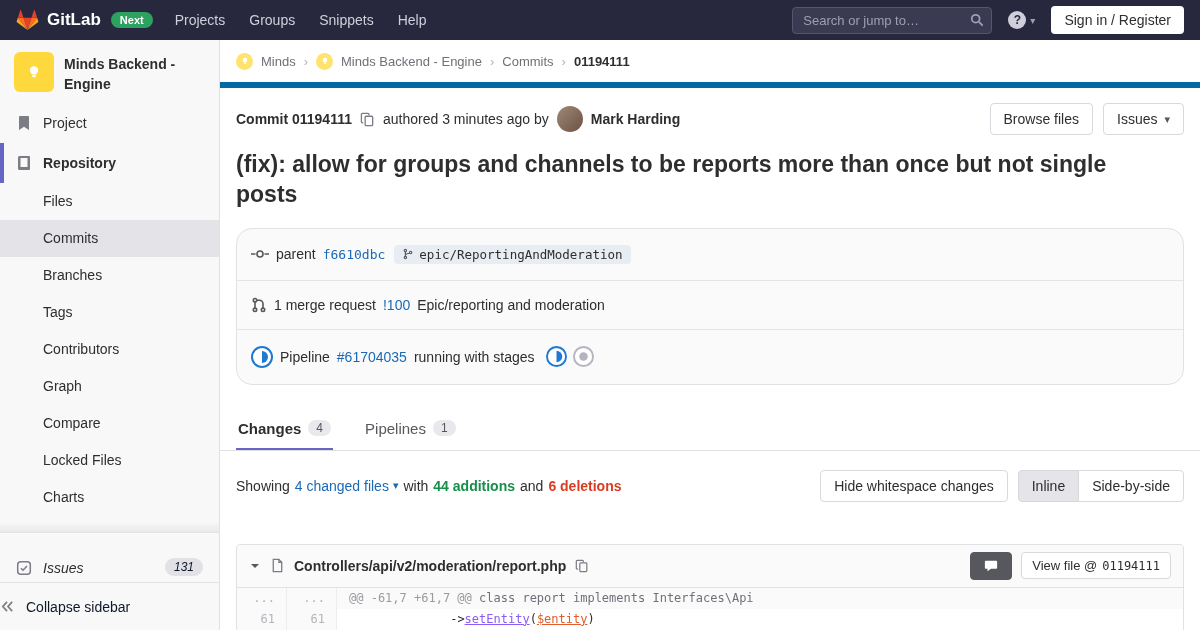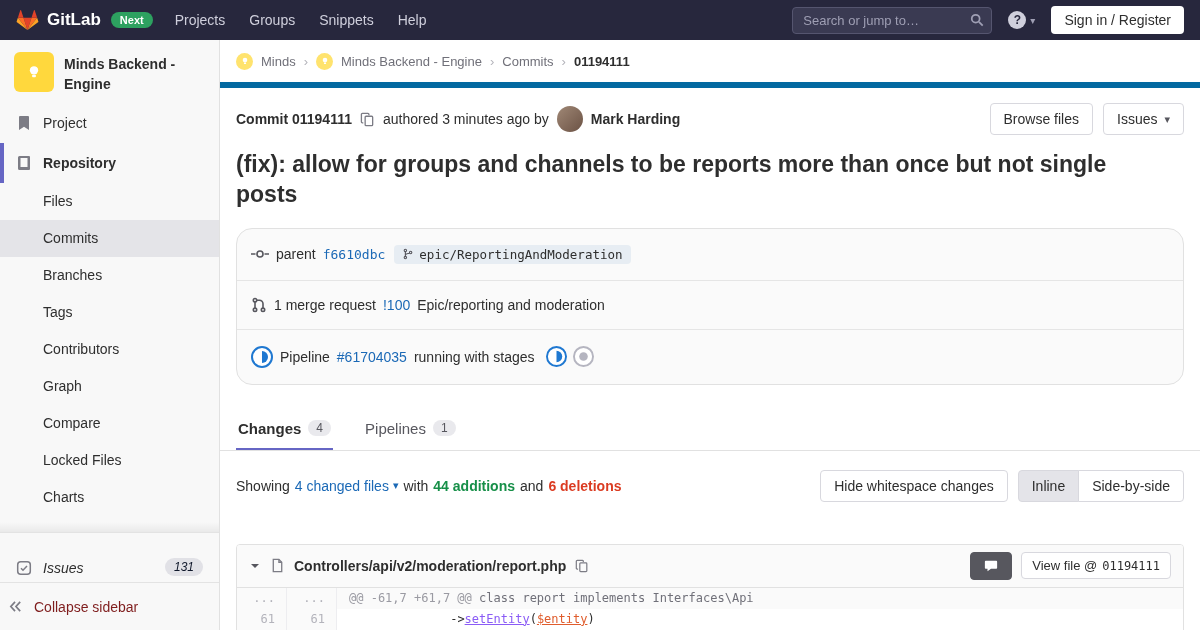--- a/index.html
+++ b/index.html
@@ -73,21 +73,21 @@
     padding: 0 16px; border-top: 1px solid #e3e3e3; cursor: pointer; font-size: 14px; font-style: italic;
   }
   .issues-item svg { color: #7c7c85; }
   .count-pill {
     margin-left: auto; background: #e1e1e6; border-radius: 10px;
     padding: 2px 9px; font-size: 12px; color: #0f172a;
   }
   .collapse-item {
     position: absolute; bottom: 0; left: 0; width: 100%; height: 48px;
     border-top: 1px solid #e3e3e3; display: flex; align-items: center; gap: 11px;
-    padding: 0 8px; font-size: 14px; color: #7f1d1d; cursor: pointer; background: #f8f8f8;
+    padding: 0 0; font-size: 14px; color: #0f172a; cursor: pointer; background: #f8f8f8;
   }
   .collapse-item svg { color: #7c7c85; }
 
   
   .main { position: absolute; top: 40px; left: 220px; width: 980px; height: 590px; background: #fff; overflow: hidden; }
   .breadcrumbs {
     height: 48px; border-bottom: 6px solid #0369a1; display: flex; align-items: center;
     padding: 0 16px; gap: 8px; font-size: 13px; color: #707079;
   }
   .crumb-avatar {

